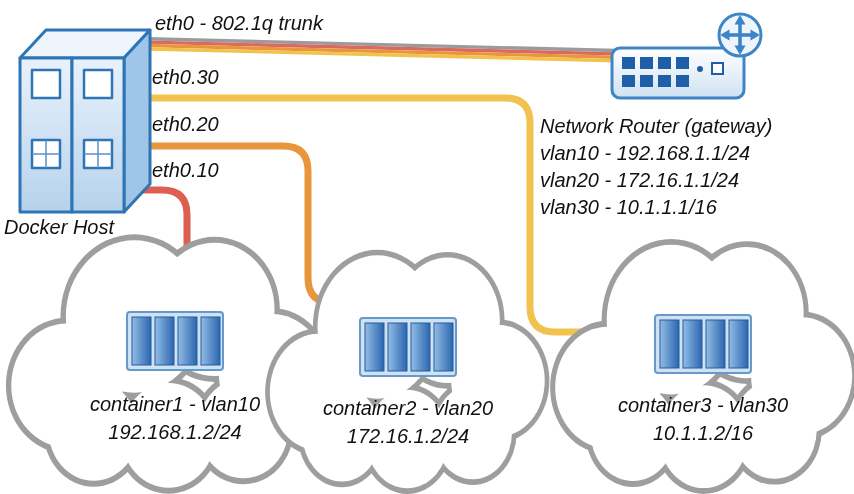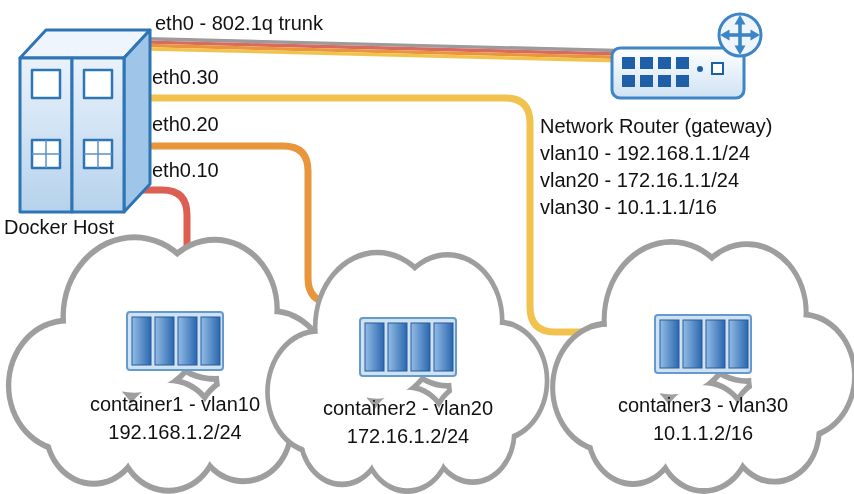--- a/index.html
+++ b/index.html
@@ -1,17 +1,17 @@
 <!DOCTYPE html>
 <html><head>
 <meta charset="utf-8">
 <style>
   html,body { margin:0; padding:0; background:#ffffff; }
   body { width:854px; height:494px; overflow:hidden; }
-  .canvas { width:854px; height:494px; }
+  .canvas { width:854px; height:494px;font-style:italic; }
   svg { display:block; }
   text {
     font-family:"Liberation Sans","DejaVu Sans",sans-serif;
     font-size:20px;
     fill:#111111;
   }
   .mid { text-anchor:middle; }
 </style>
 </head>
 <body>

